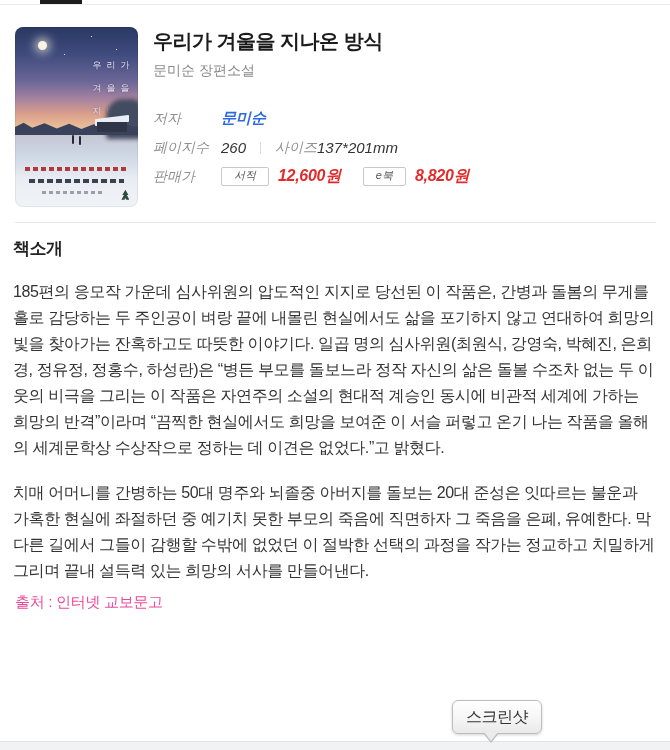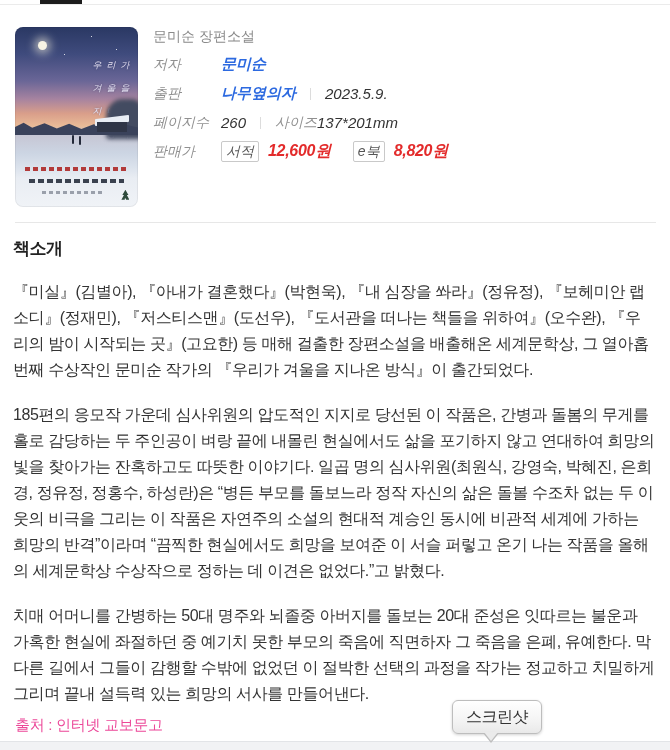--- a/index.html
+++ b/index.html
@@ -53,21 +53,20 @@
   .star.s2 { left: 82%; top: 12%; }
   .star.s3 { left: 40%; top: 15%; }
   .cover-title {
     position: absolute; top: 15%; right: 7%;
     text-align: right;
     color: #e3def0;
     font-size: 9px;
     letter-spacing: 5px;
     line-height: 23px;
     text-shadow: 0 0 2px rgba(40,50,90,0.5);
-    font-style: italic;
   }
   .cover-title div { margin-right: -5px; }
   .trees-right {
     position: absolute; right: -4%; top: 40%;
     width: 30%; height: 22%;
     background: #434b61;
     border-radius: 45% 30% 10% 10%;
     filter: blur(2px);
   }
   .tree-band {
@@ -127,21 +126,21 @@
   .title {
     font-size: 20px;
     font-weight: 700;
     color: #1b1b1b;
     letter-spacing: -0.5px;
     margin-bottom: 7px;
   }
   .subtitle {
     font-size: 14px;
     color: #8a8a8a;
-    margin-bottom: 4px;
+    margin-bottom: 24px;
   }
   .meta-row {
     display: flex;
     align-items: center;
     height: 29px;
     font-size: 15px;
     color: #333;
     font-style: italic;
   }
   .meta-label {
@@ -160,23 +159,23 @@
   .vdiv {
     display: inline-block;
     width: 1px; height: 12px;
     background: #dcdcdc;
     margin: 0 14px;
   }
   .badge {
     display: inline-block;
     border: 1px solid #c9c9c9;
     border-radius: 2px;
-    font-size: 14px;
+    font-size: 11px;
     color: #555;
-    padding: 1px 4px 2px;
+    padding: 1px 12px 2px;
     margin-right: 9px;
     line-height: 1.2;
   }
   .price {
     color: #e32b2b;
     font-weight: 700;
     font-size: 16px;
     letter-spacing: -0.3px;
   }
   .price-group { display: flex; align-items: center; margin-right: 22px; }
@@ -277,33 +276,28 @@
     </div>
     <div class="figure f1"></div>
     <div class="figure f2"></div>
     <div class="caption-red"></div>
     <div class="caption-dark"></div>
     <div class="caption-gray"></div>
     <div class="tree-logo"></div>
   </div>
 
   <div class="info">
+    <h1 class="title">우리가 겨울을 지나온 방식</h1>
     <div class="subtitle">문미순 장편소설</div>
 
     <div class="meta-row">
       <span class="meta-label">저자</span>
       <a class="link">문미순</a>
     </div>
 
-    <div class="meta-row">
-      <span class="meta-label">출판</span>
-      <a class="link">나무옆의자</a>
-      <span class="vdiv"></span>
-      <span>2023.5.9.</span>
-    </div>
 
     <div class="meta-row">
       <span class="meta-label">페이지수</span>
       <span>260</span>
       <span class="vdiv"></span>
       <span class="meta-label inline">사이즈</span>
       <span>137*201mm</span>
     </div>
 
     <div class="meta-row">
@@ -317,21 +311,20 @@
         <span class="price">8,820원</span>
       </span>
     </div>
   </div>
 </div>
 
 <hr class="divider">
 
 <section class="intro">
   <h2>책소개</h2>
-  <p>『미실』(김별아), 『아내가 결혼했다』(박현욱), 『내 심장을 쏴라』(정유정), 『보헤미안 랩소디』(정재민), 『저스티스맨』(도선우), 『도서관을 떠나는 책들을 위하여』(오수완), 『우리의 밤이 시작되는 곳』(고요한) 등 매해 걸출한 장편소설을 배출해온 세계문학상, 그 열아홉 번째 수상작인 문미순 작가의 『우리가 겨울을 지나온 방식』이 출간되었다.</p>
   <p>185편의 응모작 가운데 심사위원의 압도적인 지지로 당선된 이 작품은, 간병과 돌봄의 무게를 홀로 감당하는 두 주인공이 벼랑 끝에 내몰린 현실에서도 삶을 포기하지 않고 연대하여 희망의 빛을 찾아가는 잔혹하고도 따뜻한 이야기다. 일곱 명의 심사위원(최원식, 강영숙, 박혜진, 은희경, 정유정, 정홍수, 하성란)은 “병든 부모를 돌보느라 정작 자신의 삶은 돌볼 수조차 없는 두 이웃의 비극을 그리는 이 작품은 자연주의 소설의 현대적 계승인 동시에 비관적 세계에 가하는 희망의 반격”이라며 “끔찍한 현실에서도 희망을 보여준 이 서슬 퍼렇고 온기 나는 작품을 올해의 세계문학상 수상작으로 정하는 데 이견은 없었다.”고 밝혔다.</p>
   <p>치매 어머니를 간병하는 50대 명주와 뇌졸중 아버지를 돌보는 20대 준성은 잇따르는 불운과 가혹한 현실에 좌절하던 중 예기치 못한 부모의 죽음에 직면하자 그 죽음을 은폐, 유예한다. 막다른 길에서 그들이 감행할 수밖에 없었던 이 절박한 선택의 과정을 작가는 정교하고 치밀하게 그리며 끝내 설득력 있는 희망의 서사를 만들어낸다.</p>
   <div class="source">출처 : 인터넷 교보문고</div>
 </section>
 
 <div class="tooltip">
   <span>스크린샷</span>
   <div class="tail-border"></div>
   <div class="tail-fill"></div>
 </div>

